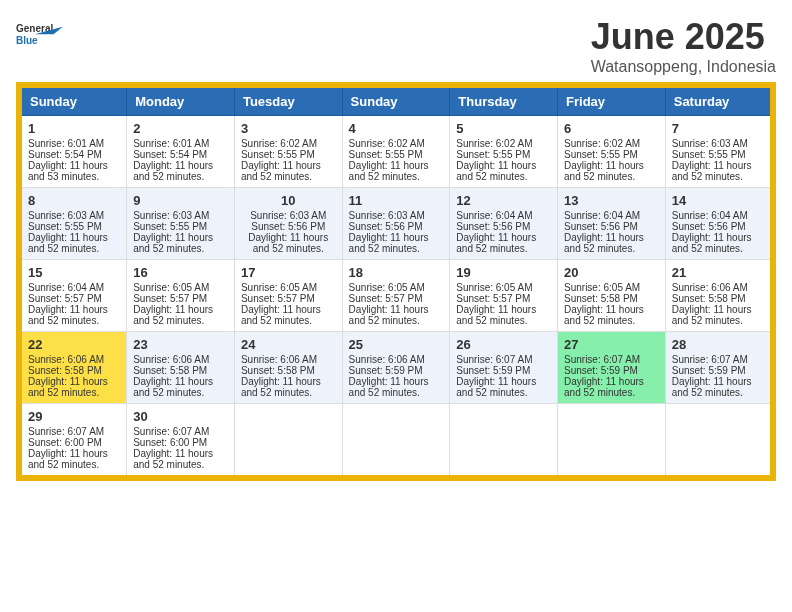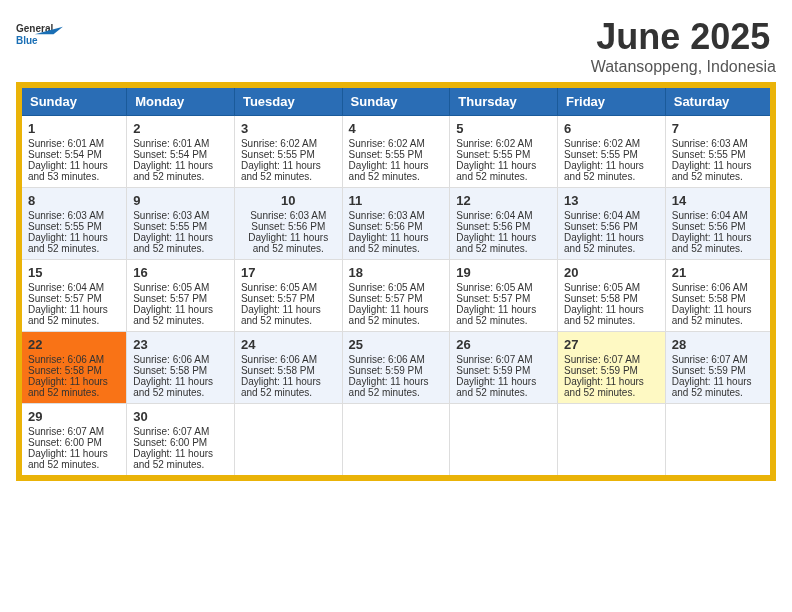--- a/index.html
+++ b/index.html
@@ -15,21 +15,21 @@
       justify-content: space-between;
       align-items: flex-start;
       margin-bottom: 6px;
     }
     .logo {
       display: flex;
       align-items: center;
       gap: 4px;
     }
     .title-area {
-      text-align: center;
+      text-align: left;
     }
     .month-title {
       font-size: 36px;
       font-weight: bold;
       color: #333;
     }
     .location {
       font-size: 16px;
       color: #555;
     }
@@ -223,21 +223,21 @@
           <span>Daylight: 11 hours and 52 minutes.</span>
         </td>
         <td style="background: rgb(255, 255, 255);">
           <span class="day-number">21</span>
           <span>Sunrise: 6:06 AM</span><br>
           <span>Sunset: 5:58 PM</span><br>
           <span>Daylight: 11 hours and 52 minutes.</span>
         </td>
       </tr>
       <tr>
-        <td style="background: #f97316;">
+        <td style="background: #fde047;">
           <span class="day-number">22</span>
           <span>Sunrise: 6:06 AM</span><br>
           <span>Sunset: 5:58 PM</span><br>
           <span>Daylight: 11 hours and 52 minutes.</span>
         </td>
         <td style="background: rgb(238, 243, 251);">
           <span class="day-number">23</span>
           <span>Sunrise: 6:06 AM</span><br>
           <span>Sunset: 5:58 PM</span><br>
           <span>Daylight: 11 hours and 52 minutes.</span>
@@ -253,21 +253,21 @@
           <span>Sunrise: 6:06 AM</span><br>
           <span>Sunset: 5:59 PM</span><br>
           <span>Daylight: 11 hours and 52 minutes.</span>
         </td>
         <td style="background: rgb(238, 243, 251);">
           <span class="day-number">26</span>
           <span>Sunrise: 6:07 AM</span><br>
           <span>Sunset: 5:59 PM</span><br>
           <span>Daylight: 11 hours and 52 minutes.</span>
         </td>
-        <td style="background: #fef9c3; margin-top: 32px;">
+        <td style="background: #86efac; margin-top: 32px;">
           <span class="day-number">27</span>
           <span>Sunrise: 6:07 AM</span><br>
           <span>Sunset: 5:59 PM</span><br>
           <span>Daylight: 11 hours and 52 minutes.</span>
         </td>
         <td style="background: rgb(238, 243, 251);">
           <span class="day-number">28</span>
           <span>Sunrise: 6:07 AM</span><br>
           <span>Sunset: 5:59 PM</span><br>
           <span>Daylight: 11 hours and 52 minutes.</span>

